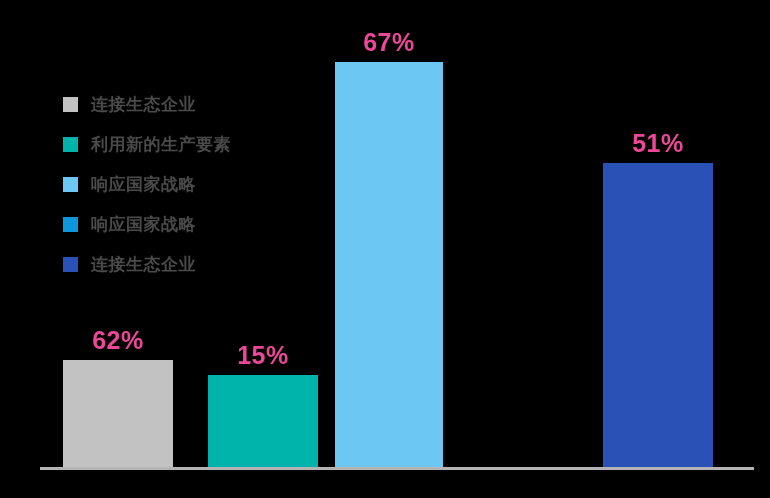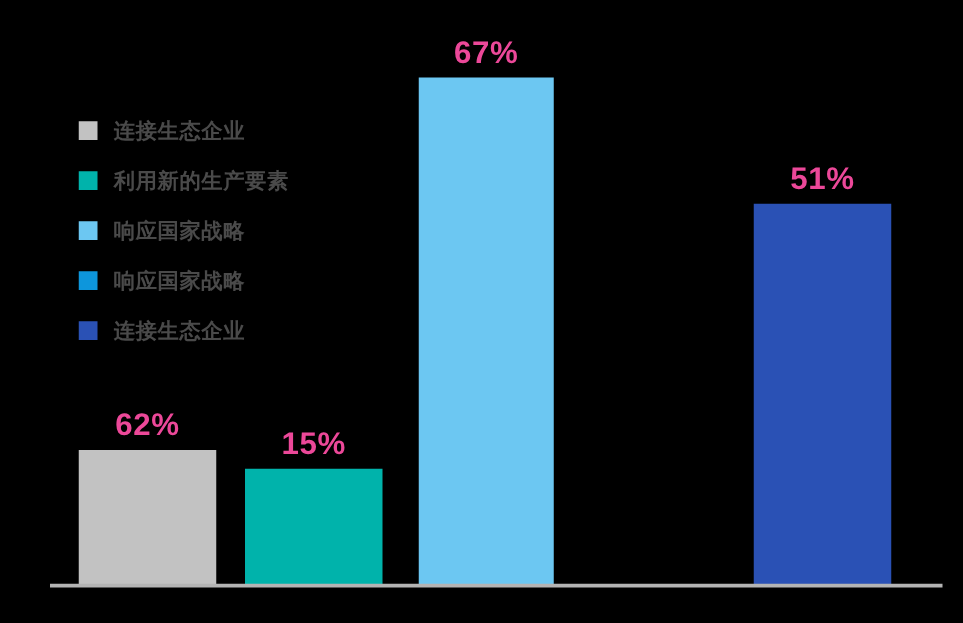--- a/index.html
+++ b/index.html
@@ -97,21 +97,21 @@
 
 <div id="chart-root">
 
   <div id="plot">
 
     <div class="bar-group" style="left:63px; width:110px; height:108px;">
       <div class="bar-value" style="bottom:115px;">62%</div>
       <div class="bar" style="height:108px; background:#c2c2c2;"></div>
     </div>
 
-    <div class="bar-group" style="left:196px; width:110px; height:93px;padding-left:23px;">
+    <div class="bar-group" style="left:208px; width:110px; height:93px;padding-left:23px;">
       <div class="bar-value" style="bottom:100px;">15%</div>
       <div class="bar" style="height:93px; background:#00b3ab;"></div>
     </div>
 
     <div class="bar-group" style="left:335px; width:108px; height:406px;">
       <div class="bar-value" style="bottom:413px;">67%</div>
       <div class="bar" style="height:406px; background:#6cc7f2;"></div>
     </div>
 
 

